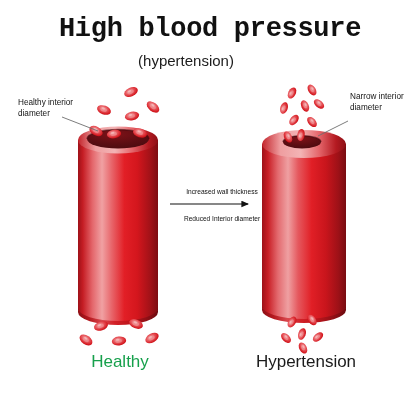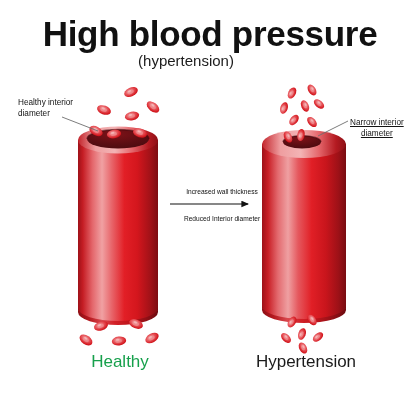--- a/index.html
+++ b/index.html
@@ -20,25 +20,25 @@
     left: 0; top: 0;
     width: 420px;
     height: 400px;
   }
   .title {
     position: absolute;
     left: 0;
     top: 14px;
     width: 420px;
     text-align: center;
-    font-size: 35px;
+    font-size: 27px;
     font-weight: 700;
     color: #111111;
     letter-spacing: -0.3px;
-    font-family: Liberation Sans, sans-serif;
+    font-family: Liberation Mono, monospace;
   }
   .subtitle {
     position: absolute;
     left: 0;
     top: 52px;
     width: 372px;
     text-align: center;
     font-size: 15px;
     font-weight: 400;
     color: #1c1c1c;
@@ -52,23 +52,22 @@
     font-family: "Liberation Sans", sans-serif;
     white-space: nowrap;
   }
   .callout-left {
     left: 18px;
     top: 98px;
     text-align: left;
   }
   .callout-right {
     left: 350px;
-    top: 118px;
-    text-align: center;
-    text-decoration: underline;
+    top: 92px;
+    text-align: left;
   }
   .center-note {
     position: absolute;
     font-size: 6.6px;
     color: #111111;
     font-family: "Liberation Sans", sans-serif;
     white-space: nowrap;
     text-align: center;
     width: 120px;
   }

